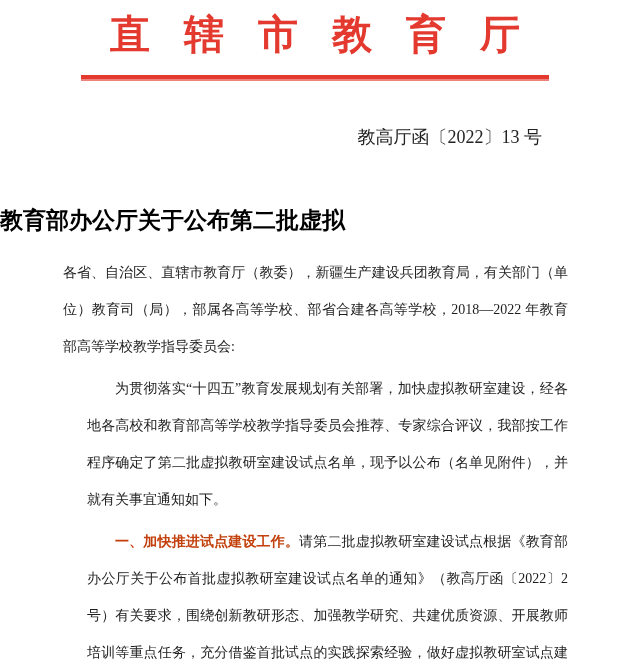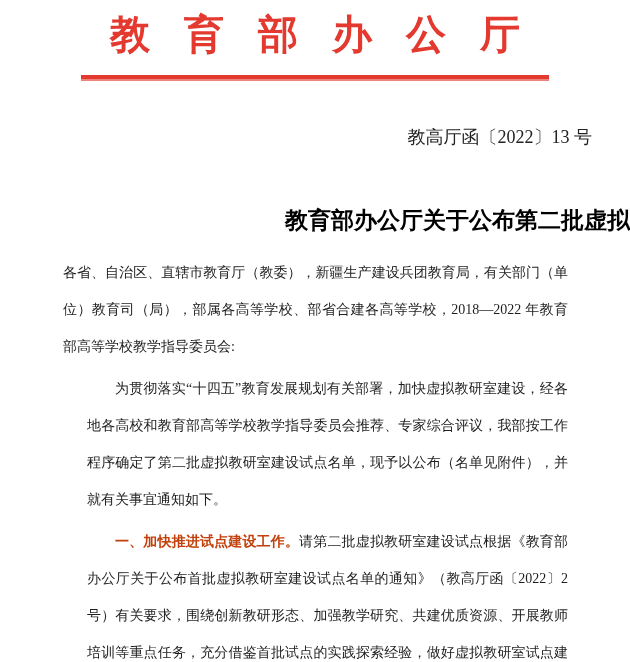--- a/index.html
+++ b/index.html
@@ -34,30 +34,30 @@
   .double-rule{
     width:468px;
     margin:19px auto 0;
     height:3px;
     border-top:4px solid var(--red);
     border-bottom:2px solid var(--red-light);
   }
   
   .doc-number{
     margin-top:45px;
-    padding-right:38px;
+    padding-right:88px;
     text-align:right;
     font-size:18px;
     line-height:23px;
     color:#222222;
   }
   
   .title{
     margin-top:53px;
-    text-align:right;
+    text-align:left;
     font-size:23px;
     font-weight:bold;
     line-height:38px;
     color:#000000;
   }
   
   .body{
     margin:14px 62px 0 63px;
     font-size:14px;
     line-height:37px;
@@ -67,21 +67,21 @@
   .body p + p{ margin-top:5px;margin-left:24px; }
   .indent{ text-indent:2em; }
   .body strong{ font-weight:bold; color:#c2410c; }
 </style>
 </head>
 <body>
 
 <div class="page">
 
   <header>
-    <div class="letterhead">教育部办公厅</div>
+    <div class="letterhead">直辖市教育厅</div>
     <div class="double-rule"></div>
   </header>
 
   <div class="doc-number">教高厅函〔2022〕13 号</div>
 
   <h1 class="title">
     <span>教育部办公厅关于公布第二批虚拟</span><br>
   </h1>
 
   <div class="body">

